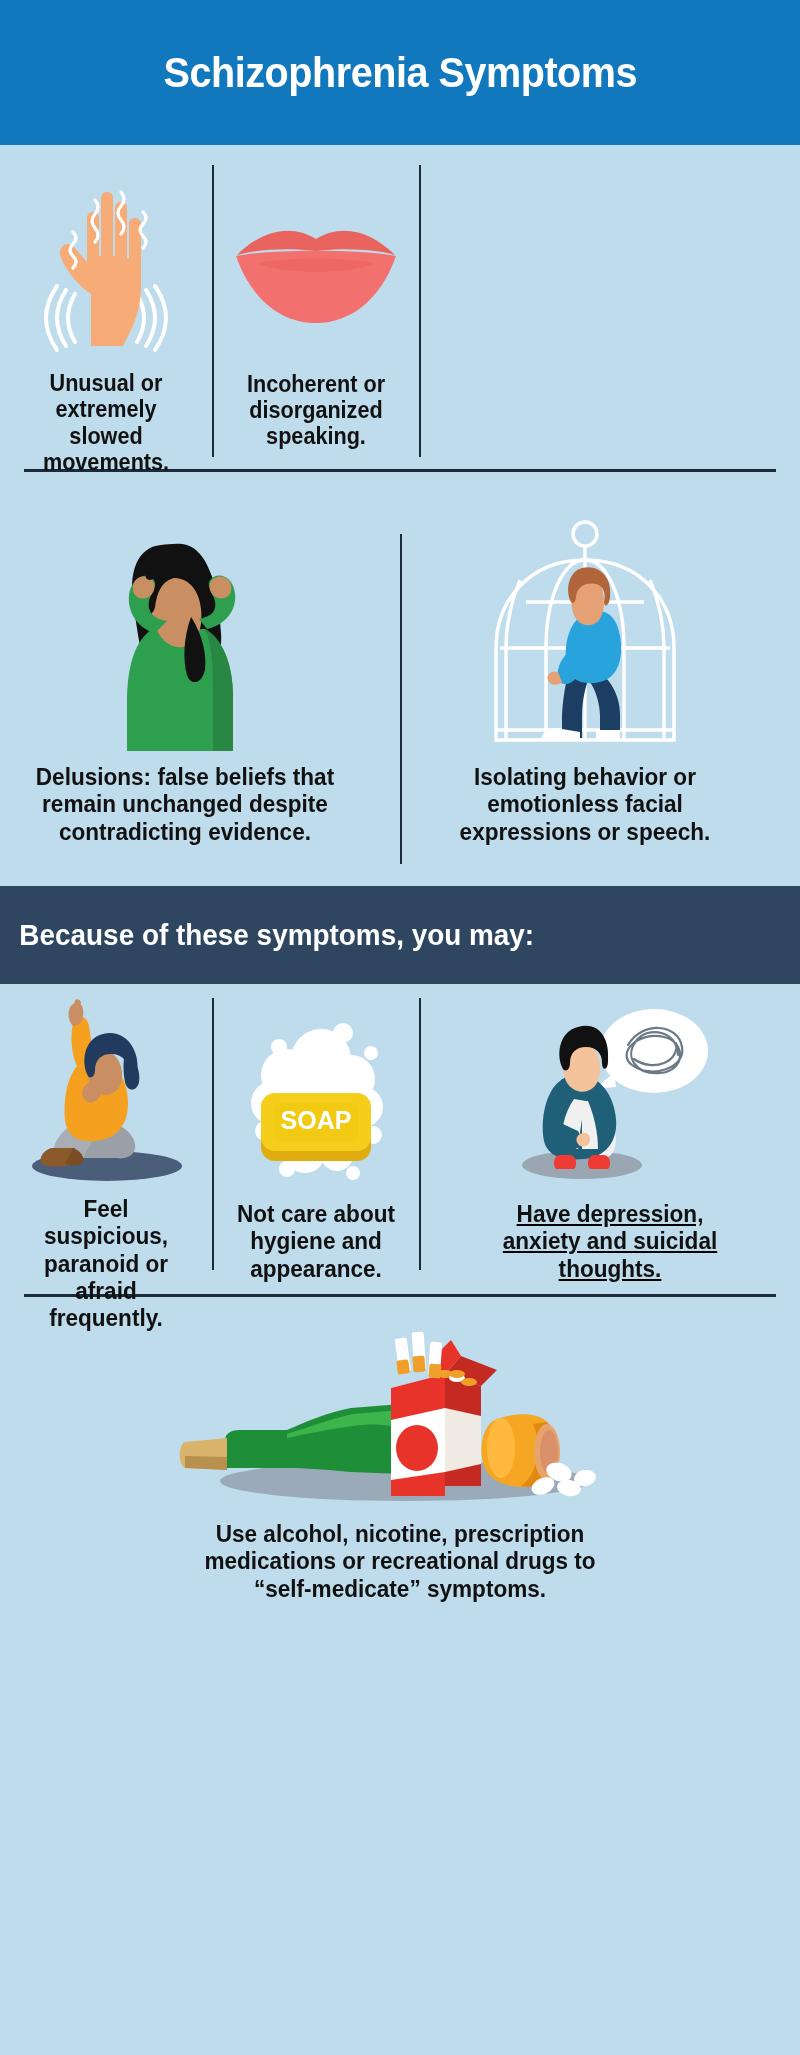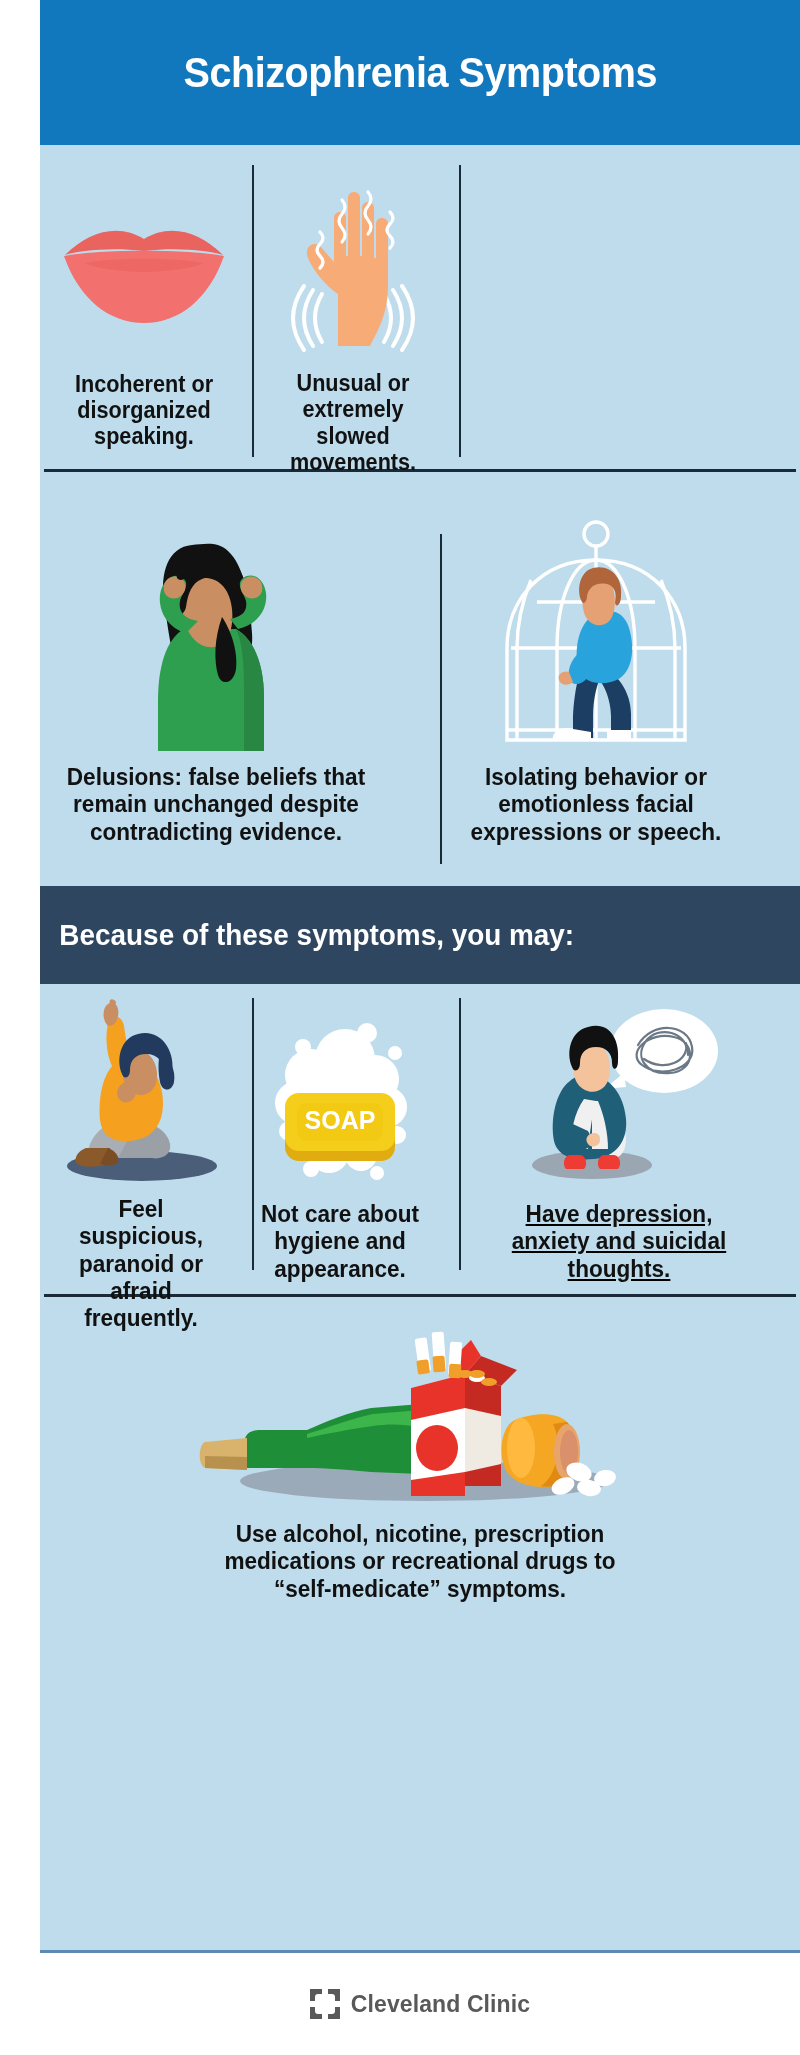--- a/index.html
+++ b/index.html
@@ -7,21 +7,20 @@
   body {
     font-family:"Liberation Sans", sans-serif;
     width:800px; height:2055px;
     position:relative; overflow:hidden;
   }
   .infographic {
     width:800px; height:2055px;
     background:#ffffff;
     display:flex; flex-direction:column;
     position:relative;
-    padding-left:40px;
   }
   
   .header {
     background:#1278BE;
     height:145px;
     display:flex; align-items:center; justify-content:center;
     flex:0 0 auto;
   }
   .header-title {
     color:#ffffff;
@@ -110,31 +109,20 @@
 
   <div class="header">
     <div class="header-title">Schizophrenia Symptoms</div>
   </div>
 
   <div class="body-area">
 
     <div class="section" style="height:330px;">
       <div class="vdiv" style="left:212px; top:20px; height:292px;"></div>
       <div class="vdiv" style="left:419px; top:20px; height:292px;"></div>
-
-      <div class="cell" style="width:207px;">
-        <div class="art" style="height:210px;">
-          <svg width="170" height="130" viewBox="0 0 170 130" style="margin-bottom:18px;">
-            <path fill="#E9635F" d="M6,48 C30,24 60,16 85,32 C110,16 140,24 164,48 C150,44 120,40 85,44 C50,40 20,44 6,48 Z"></path>
-            <path fill="#F2706E" d="M5,49 C40,42 130,42 165,49 C150,92 120,116 85,116 C50,116 20,92 5,49 Z"></path>
-            <path fill="#E9635F" opacity="0.55" d="M26,56 C60,50 110,50 144,56 C134,62 100,65 85,65 C70,65 36,62 26,56 Z"></path>
-          </svg>
-        </div>
-        <div class="caption cap-sm" style="margin-top:16px; max-width:180px;">Incoherent or disorganized speaking.</div>
-      </div>
 
       <div class="cell" style="width:212px;">
         <div class="art" style="height:210px;">
           <svg width="150" height="200" viewBox="0 0 150 200">
 
             <g fill="none" stroke="#ffffff" stroke-width="4" stroke-linecap="round">
               <path d="M44,140 q-14,24 0,48"></path>
               <path d="M35,136 q-18,28 0,56"></path>
               <path d="M26,132 q-22,32 0,64"></path>
             </g>
@@ -162,20 +150,31 @@
 
             <g fill="none" stroke="#ffffff" stroke-width="3.2" stroke-linecap="round">
               <path d="M42,78 q6,6 0,12 q-6,6 0,12 q6,6 0,12"></path>
               <path d="M64,46 q6,7 0,14 q-6,7 0,14 q6,7 0,14"></path>
               <path d="M90,38 q6,7 0,14 q-6,7 0,14 q6,7 0,14"></path>
               <path d="M112,58 q6,6 0,12 q-6,6 0,12 q6,6 0,12"></path>
             </g>
           </svg>
         </div>
         <div class="caption cap-sm" style="margin-top:16px; max-width:172px;">Unusual or extremely slowed movements.</div>
+      </div>
+
+      <div class="cell" style="width:207px;">
+        <div class="art" style="height:210px;">
+          <svg width="170" height="130" viewBox="0 0 170 130" style="margin-bottom:18px;">
+            <path fill="#E9635F" d="M6,48 C30,24 60,16 85,32 C110,16 140,24 164,48 C150,44 120,40 85,44 C50,40 20,44 6,48 Z"></path>
+            <path fill="#F2706E" d="M5,49 C40,42 130,42 165,49 C150,92 120,116 85,116 C50,116 20,92 5,49 Z"></path>
+            <path fill="#E9635F" opacity="0.55" d="M26,56 C60,50 110,50 144,56 C134,62 100,65 85,65 C70,65 36,62 26,56 Z"></path>
+          </svg>
+        </div>
+        <div class="caption cap-sm" style="margin-top:16px; max-width:180px;">Incoherent or disorganized speaking.</div>
       </div>
 
     </div>
 
     <div class="hdiv" style="width:752px; margin-top:-6px;"></div>
 
     <div class="section" style="height:380px;margin-top:34px;">
       <div class="vdiv" style="left:400px; top:28px; height:330px;"></div>
 
       <div class="cell" style="width:400px;">
@@ -391,25 +390,14 @@
             </g>
           </svg>
         </div>
         <div class="caption cap-md" style="margin-top:14px; max-width:490px;">Use alcohol, nicotine, prescription medications or recreational drugs to “self-medicate” symptoms.</div>
       </div>
     </div>
 
     <div style="flex:1 1 auto;"></div>
   </div>
 
-  <div class="footer">
-    <span class="cc-mark">
-      <svg width="30" height="30" viewBox="0 0 30 30">
-        <path fill="#595959" d="M0,0 L12,0 L12,5 L8,5 C6,5 5,6 5,8 L5,12 L0,12 Z"></path>
-        <path fill="#595959" d="M30,0 L30,12 L25,12 L25,8 C25,6 24,5 22,5 L18,5 L18,0 Z"></path>
-        <path fill="#595959" d="M0,30 L0,18 L5,18 L5,22 C5,24 6,25 8,25 L12,25 L12,30 Z"></path>
-        <path fill="#595959" d="M30,30 L18,30 L18,25 L22,25 C24,25 25,24 25,22 L25,18 L30,18 Z"></path>
-      </svg>
-    </span>
-    <span class="cc-text">Cleveland Clinic</span>
-  </div>
 
 </div>
 
 </body></html>

